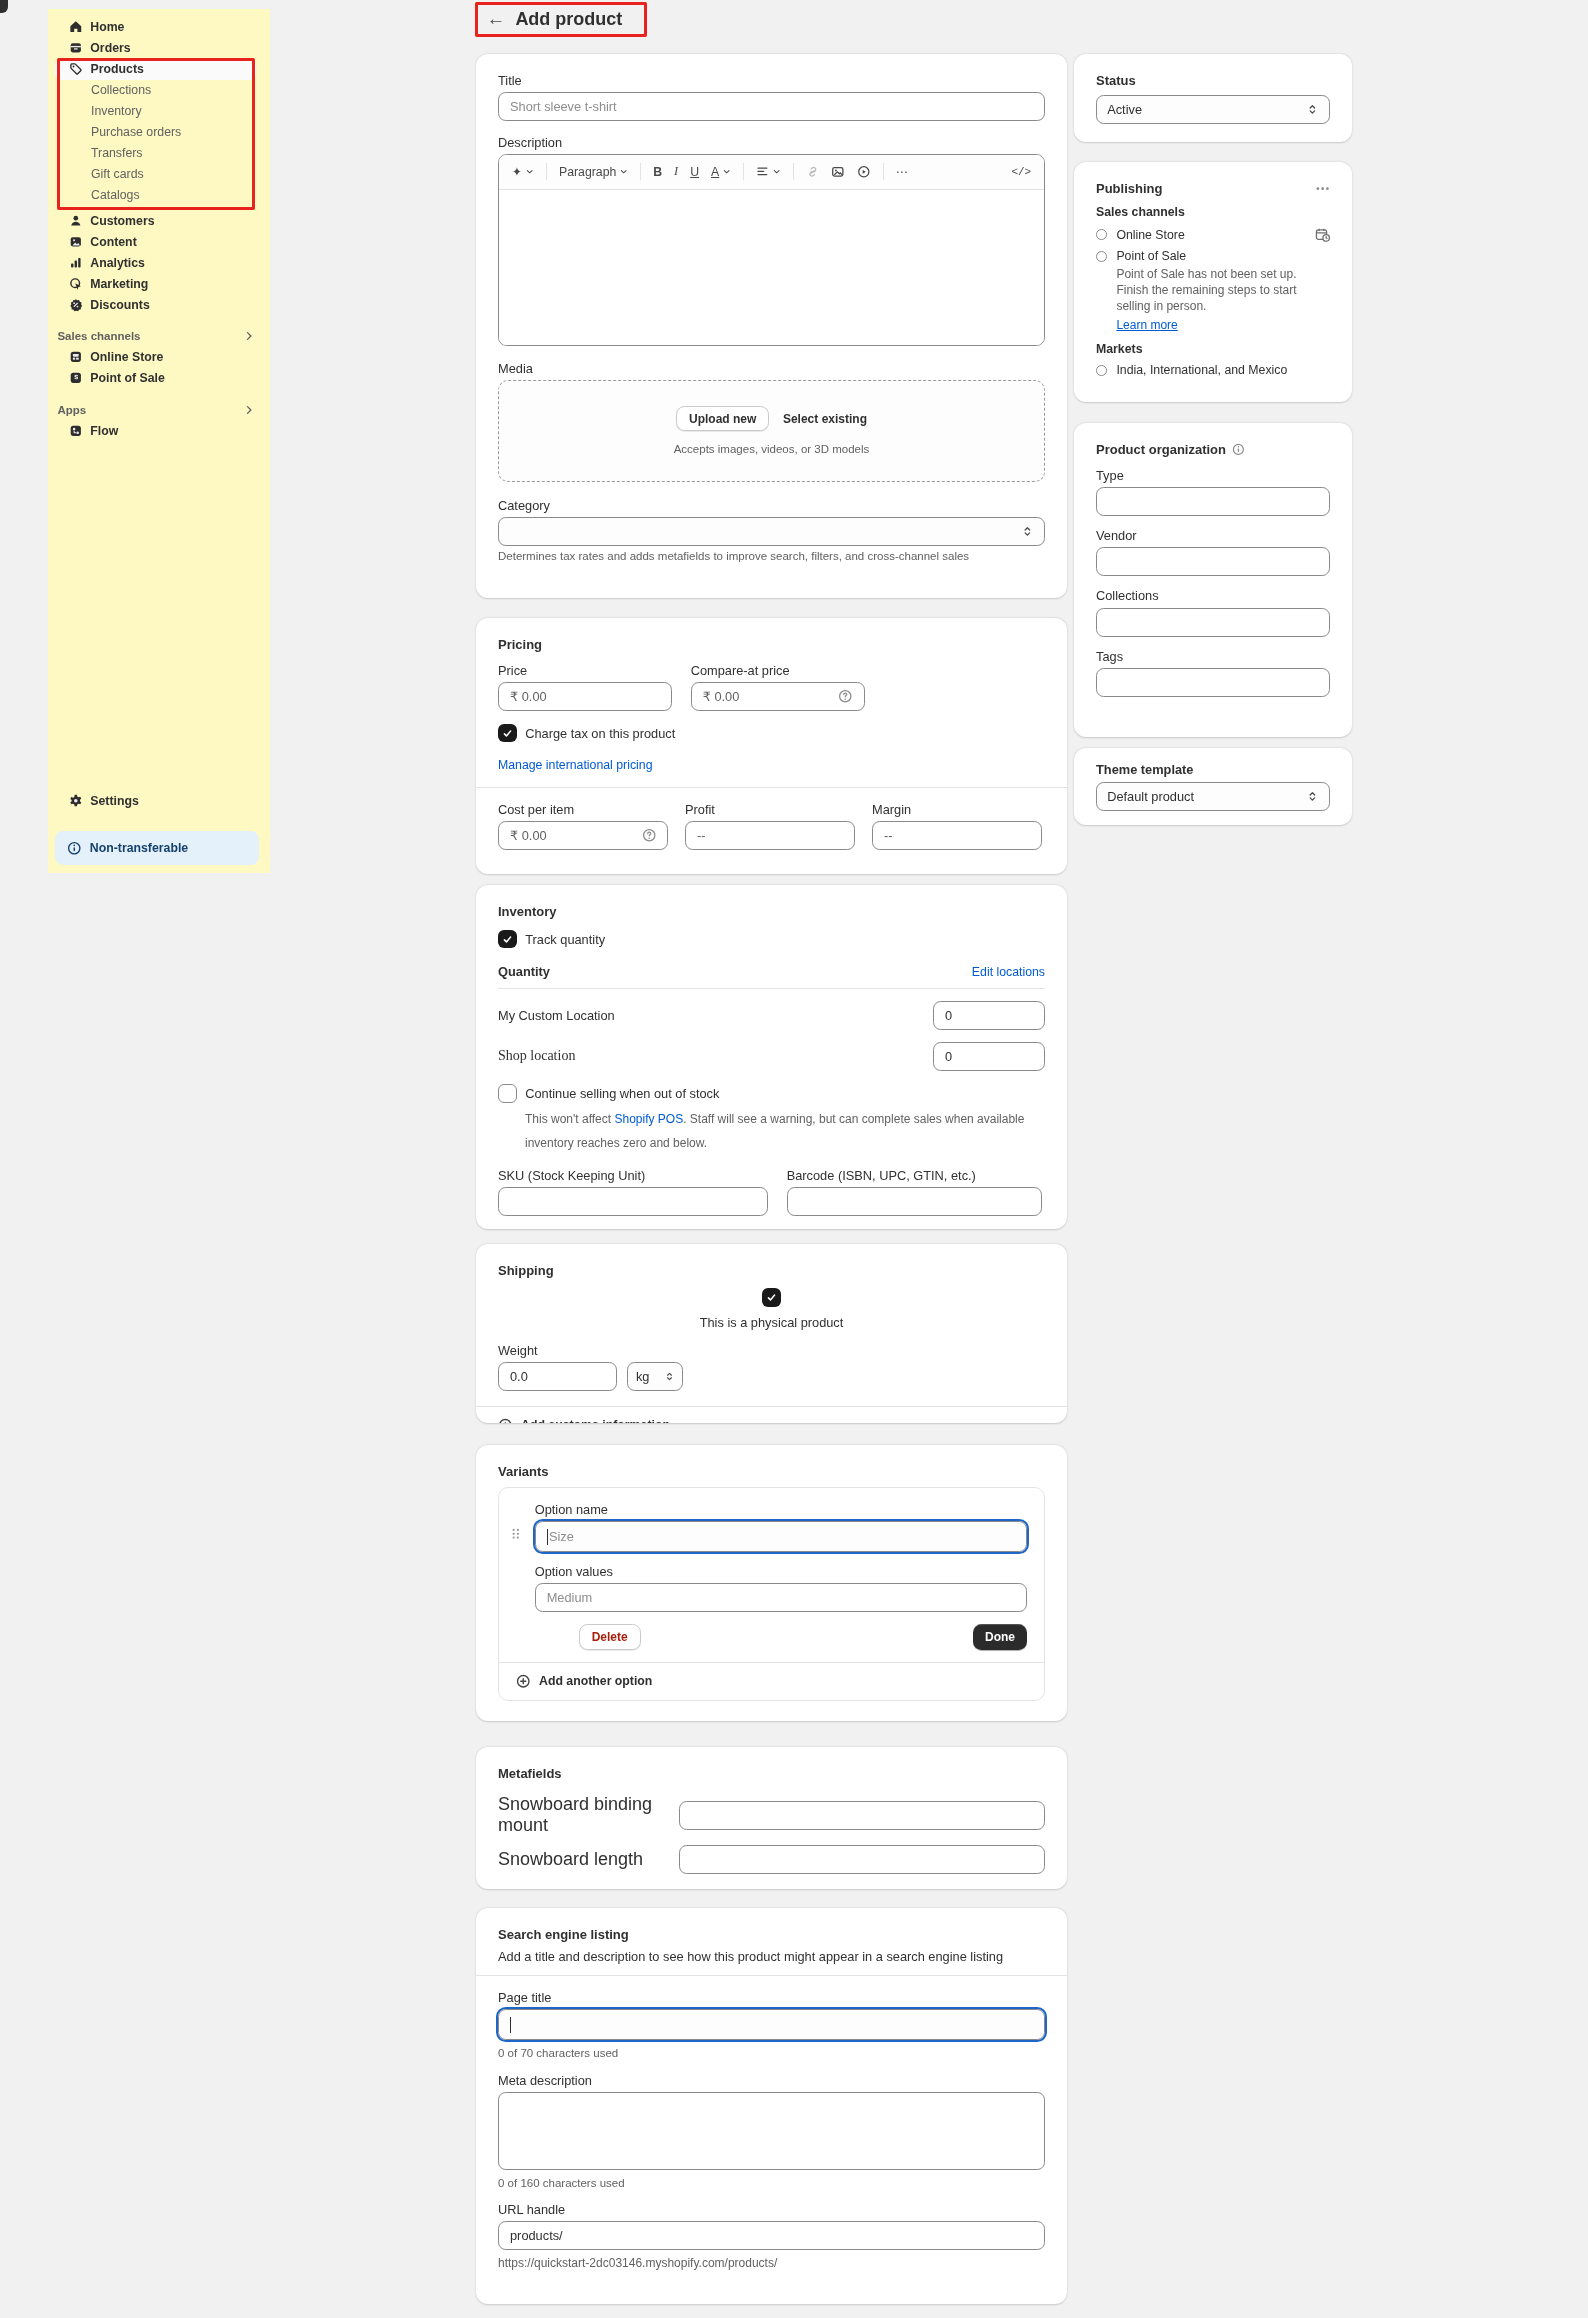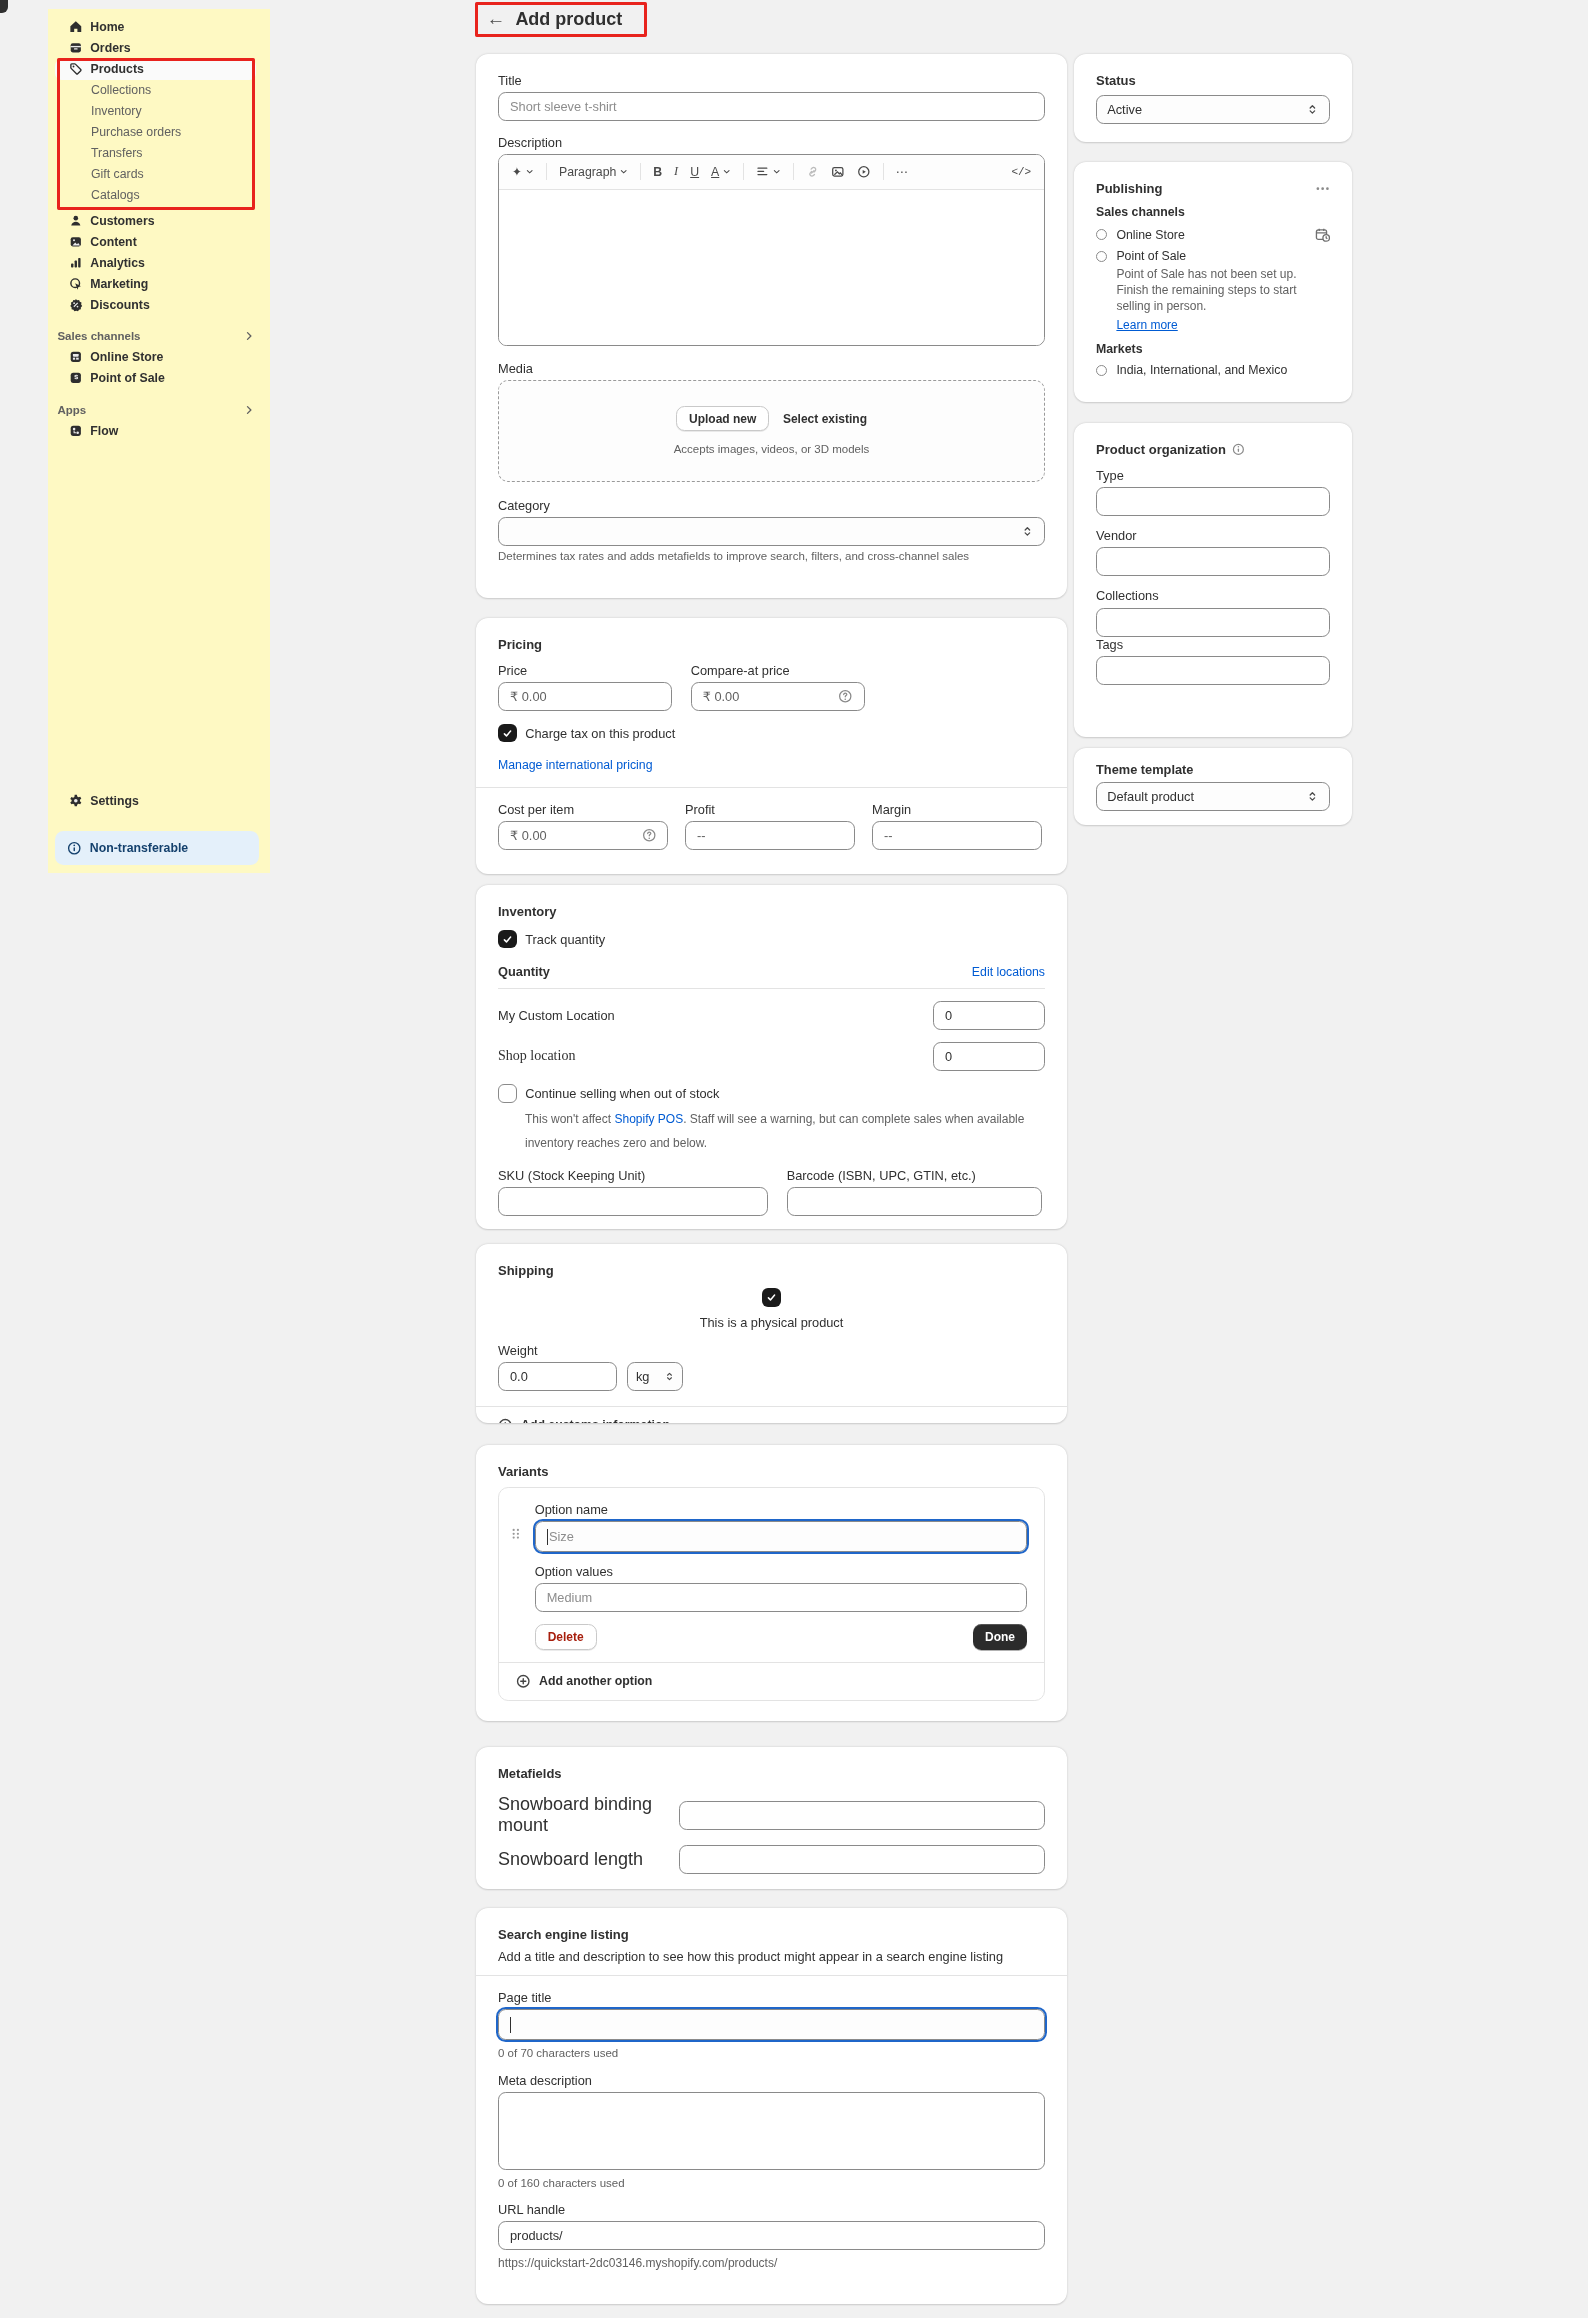--- a/index.html
+++ b/index.html
@@ -54,21 +54,21 @@
   .divider{border:none;border-top:0.9px solid #e3e3e3;margin:0;}
   .full-bleed{margin-left:-22px;margin-right:-22px;}
   .cb{width:18.7px;height:18.7px;border-radius:6px;box-sizing:border-box;flex:0 0 18.7px;}
   .cb.on{background:#1a1a1a;display:flex;align-items:center;justify-content:center;}
   .cb.off{background:#fff;border:1.4px solid #8a8a8a;}
   .cbrow{display:flex;align-items:center;gap:8.5px;font-size:12.8px;color:#303030;}
   .btn{display:inline-flex;align-items:center;justify-content:center;height:25.5px;
        padding:0 12px;border-radius:8.5px;font-size:12px;font-weight:bold;box-sizing:border-box;}
   .btn.light{background:#fff;border:0.9px solid #c9c9c9;box-shadow:0 0.9px 0 rgba(0,0,0,.08);color:#303030;}
   .btn.dark{background:#2b2b2b;color:#fff;box-shadow:inset 0 0.9px 0 rgba(255,255,255,.2),0 0.9px 0 rgba(0,0,0,.3);}
-  .btn.critical{color:#a71e0c;}
+  .btn.critical{color:#a71e0c;margin-left:44px;}
   .select{display:flex;align-items:center;justify-content:space-between;height:29px;
           border:1.3px solid #8a8a8a;border-radius:7.7px;background:#fdfdfd;padding:0 10.2px;
           font-size:12.8px;color:#303030;box-sizing:border-box;}
   .select .ic{width:12.8px;height:12.8px;}
   .qicon{width:14.5px;height:14.5px;color:#8a8a8a;}
   .grid2{display:grid;grid-template-columns:174px 174px;column-gap:18.7px;}
   .grid3{display:grid;grid-template-columns:170px 170px 170px;column-gap:17px;}
   .bullet{width:11px;height:11px;border:1.4px solid #8a8a8a;border-radius:50%;
           box-sizing:border-box;flex:0 0 11px;}
   .chanrow{display:flex;align-items:center;gap:9.4px;font-size:12.3px;color:#303030;}
@@ -631,21 +631,21 @@
           <circle cx="8" cy="4.8" r=".95" fill="currentColor"></circle>
         </svg>
       </span>
   </div>
   <label class="lbl" style="margin-top:11px;">Type</label>
   <input class="inp" style="">
   <label class="lbl" style="margin-top:12px;">Vendor</label>
   <input class="inp" style="">
   <label class="lbl" style="margin-top:12px;">Collections</label>
   <input class="inp" style="">
-  <label class="lbl" style="margin-top:0;">Tags</label>
+  <label class="lbl" style="margin-top:12px;">Tags</label>
   <input class="inp" style="">
 </section>
 
 <section class="card rcol" style="top:748px;height:77px;padding-top:13.6px;">
   <div class="sec-h" style="font-size:12.8px;">Theme template</div>
   <div class="select" style="margin-top:5.1px;">
     <span>Default product</span>
     <span class="ic">
         <svg viewBox="0 0 16 16" fill="none" stroke="#4a4a4a" stroke-width="1.6" stroke-linecap="round" stroke-linejoin="round">
           <path d="M5.2 6.2 8 3.4l2.8 2.8M5.2 9.8 8 12.6l2.8-2.8"></path>

